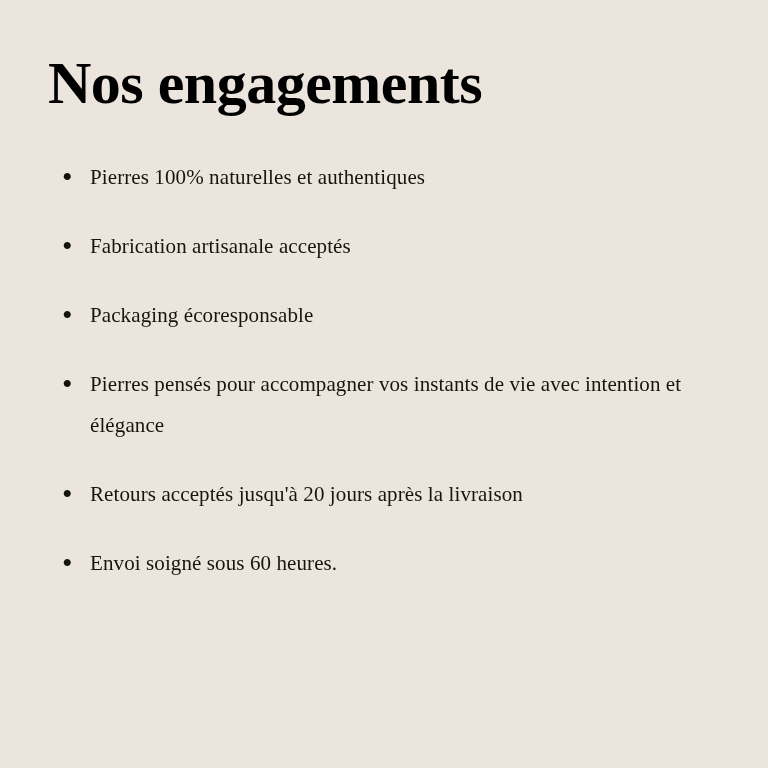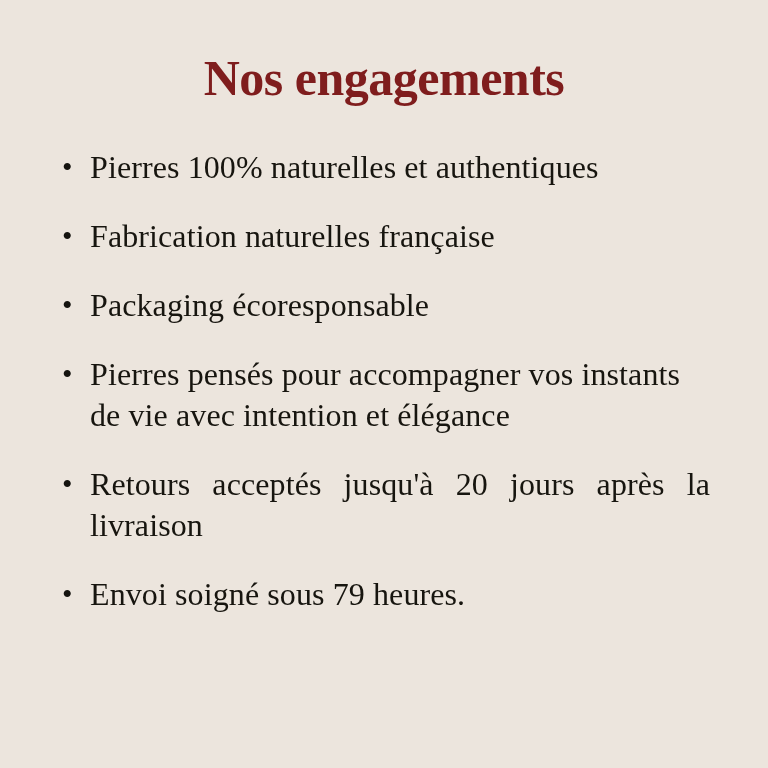--- a/index.html
+++ b/index.html
@@ -19,25 +19,24 @@
     height: 768px;
     box-sizing: border-box;
     background: #ece5dd;
     padding: 52px 48px 0 48px;
     display: flex;
     flex-direction: column;
   }
   .title {
     font-family: "Liberation Serif", serif;
     font-weight: bold;
-    font-size: 50px;
+    font-size: 60px;
     line-height: 1.05;
     letter-spacing: -0.5px;
-    text-align: center;
-    color: #7f1d1d;
+    color: #000000;
     margin: 0 0 42px 0;
   }
   .list {
     list-style: none;
     margin: 0;
     padding: 0 10px 0 8px;
   }
   .item {
     display: flex;
     align-items: flex-start;
@@ -48,21 +47,21 @@
     width: 34px;
     font-size: 30px;
     line-height: 40px;
     color: #15130f;
     text-align: left;
     padding-left: 6px;
     box-sizing: border-box;
   }
   .item-text {
     flex: 1 1 auto;
-    font-size: 32px;
+    font-size: 21px;
     line-height: 41px;
     color: #17150f;
     letter-spacing: 0.1px;
   }
   .justify .item-text {
     text-align: justify;
   }
 </style>
 </head>
 <body>
@@ -70,32 +69,32 @@
 <div class="page">
   <h1 class="title">Nos engagements</h1>
 
   <ul class="list">
     <li class="item">
       <span class="bullet">•</span>
       <span class="item-text">Pierres 100% naturelles et authentiques</span>
     </li>
     <li class="item">
       <span class="bullet">•</span>
-      <span class="item-text">Fabrication naturelles française</span>
+      <span class="item-text">Fabrication artisanale acceptés</span>
     </li>
     <li class="item">
       <span class="bullet">•</span>
       <span class="item-text">Packaging écoresponsable</span>
     </li>
     <li class="item">
       <span class="bullet">•</span>
       <span class="item-text">Pierres pensés pour accompagner vos instants de vie avec intention et élégance</span>
     </li>
     <li class="item justify">
       <span class="bullet">•</span>
       <span class="item-text">Retours acceptés jusqu'à 20 jours après la livraison</span>
     </li>
     <li class="item">
       <span class="bullet">•</span>
-      <span class="item-text">Envoi soigné sous 79 heures.</span>
+      <span class="item-text">Envoi soigné sous 60 heures.</span>
     </li>
   </ul>
 </div>
 
 </body></html>

